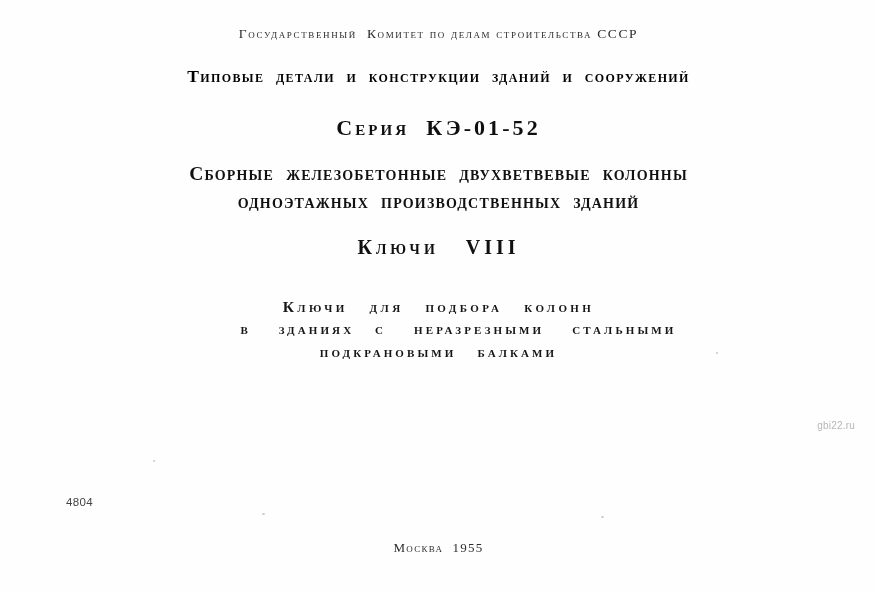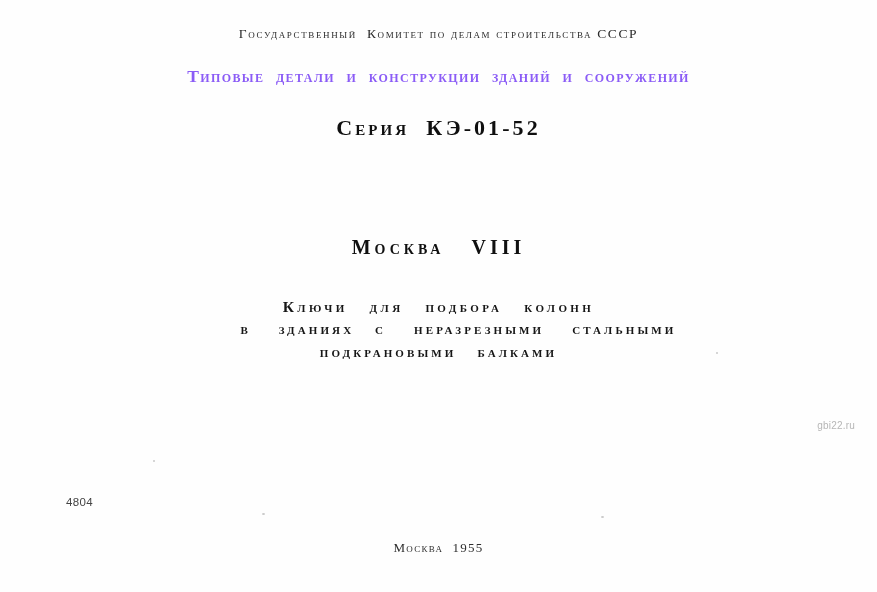--- a/index.html
+++ b/index.html
@@ -43,21 +43,21 @@
   
   .series-title {
     position: absolute;
     top: 66px;
     left: 0;
     right: 0;
     font-size: 17.5px;
     font-variant: small-caps;
     font-weight: 600;
     letter-spacing: 0.08em;
-    color: #8b5cf6;
+    color: #000000;
   }
 
   .series-number {
     position: absolute;
     top: 115px;
     left: 0;
     right: 0;
     font-size: 22px;
     font-variant: small-caps;
     font-weight: 700;
@@ -160,22 +160,26 @@
 <body>
 
 <div class="page">
 
   <div class="ministry center line">Государственный  Комитет по делам строительства СССР</div>
 
   <div class="series-title center line">Типовые  детали  и  конструкции  зданий  и  сооружений</div>
 
   <div class="series-number center line">Серия  КЭ-01-52</div>
 
+  <div class="subject center">
+    <div class="line">Сборные  железобетонные  двухветвевые  колонны</div>
+    <div class="line">одноэтажных  производственных  зданий</div>
+  </div>
 
-  <div class="issue center line">Москва   VIII</div>
+  <div class="issue center line">Ключи   VIII</div>
 
   <div class="section-one center">
     <div class="line l1">Ключи   для   подбора   колонн</div>
     <div class="line l2">в    зданиях   с    неразрезными    стальными</div>
     <div class="line l3">подкрановыми   балками</div>
   </div>
 
 
   <div class="watermark">gbi22.ru</div>
 

